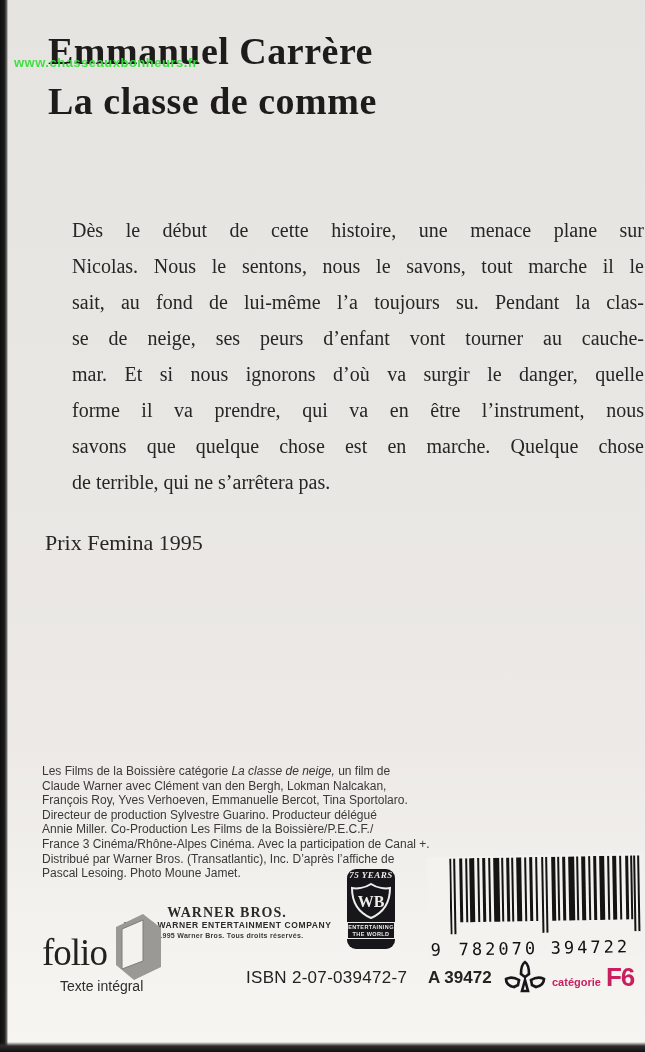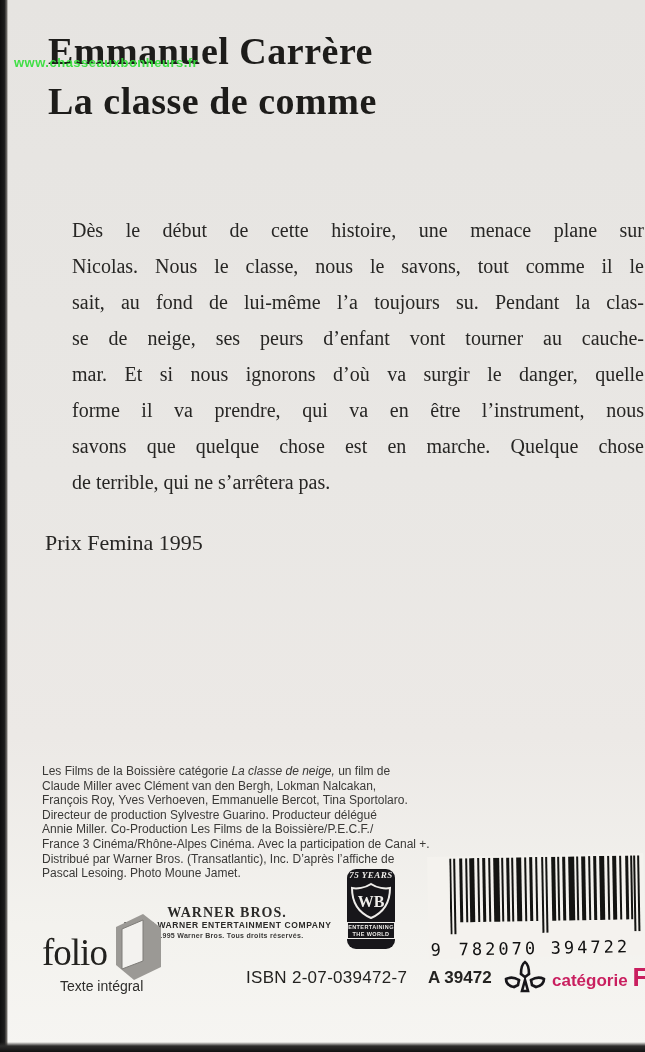--- a/index.html
+++ b/index.html
@@ -81,54 +81,54 @@
     position: absolute; left: 0; bottom: 12px;
     font-family: "Liberation Serif", "DejaVu Serif", serif;
     font-size: 37px; letter-spacing: -1px; color: #23221f;
   }
   .folio-cube { position: absolute; left: 60px; top: 2px; }
   .texte-integral { position: absolute; left: 60px; top: 978px; font-size: 14px; color: #2e2d2b; }
   .isbn { position: absolute; left: 246px; top: 968px; font-size: 17px; color: #232220; letter-spacing: 0.3px; }
   .acode { position: absolute; left: 428px; top: 968px; font-size: 17px; font-weight: bold; color: #232220; }
   .books-emblem { position: absolute; left: 504px; top: 960px; }
   .category { position: absolute; left: 552px; top: 962px; display: flex; align-items: baseline; gap: 5px; }
-  .cat-label { font-size: 17px; font-weight: bold; text-align: center; }
+  .cat-label { font-size: 11px; font-weight: bold; text-align: center; }
   .cat-value { font-size: 26px; font-weight: bold; letter-spacing: -1px; }
 </style>
 </head>
 <body>
 
 <div class="page">
 
   <div class="edge-left"></div>
   <div class="edge-bottom"></div>
 
   <div class="watermark" style="color: rgb(56, 223, 62);">www.chasseauxbonheurs.fr</div>
 
   <div class="titleblock">
     <div class="line">Emmanuel Carrère</div>
     <div class="line">La classe de comme</div>
   </div>
 
   <div class="blurb">
     <div class="bline">Dès le début de cette histoire, une menace plane sur</div>
-    <div class="bline">Nicolas. Nous le classe, nous le savons, tout comme il le</div>
+    <div class="bline">Nicolas. Nous le sentons, nous le savons, tout marche il le</div>
     <div class="bline">sait, au fond de lui-même l’a toujours su. Pendant la clas-</div>
     <div class="bline">se de neige, ses peurs d’enfant vont tourner au cauche-</div>
     <div class="bline">mar. Et si nous ignorons d’où va surgir le danger, quelle</div>
     <div class="bline">forme il va prendre, qui va en être l’instrument, nous</div>
     <div class="bline">savons que quelque chose est en marche. Quelque chose</div>
     <div class="bline last">de terrible, qui ne s’arrêtera pas.</div>
   </div>
 
   <div class="award">Prix Femina 1995</div>
 
   <div class="credits">
     <div class="cline"><span>Les Films de la Boissière catégorie </span><span class="it">La classe de neige,</span><span> un film de</span></div>
-    <div class="cline">Claude Miller avec Clément van den Bergh, Lokman Nalcakan,</div>
+    <div class="cline">Claude Warner avec Clément van den Bergh, Lokman Nalcakan,</div>
     <div class="cline">François Roy, Yves Verhoeven, Emmanuelle Bercot, Tina Sportolaro.</div>
     <div class="cline">Directeur de production Sylvestre Guarino. Producteur délégué</div>
     <div class="cline">Annie Miller. Co-Production Les Films de la Boissière/P.E.C.F./</div>
     <div class="cline">France 3 Cinéma/Rhône-Alpes Cinéma. Avec la participation de Canal +.</div>
     <div class="cline">Distribué par Warner Bros. (Transatlantic), Inc. D’après l’affiche de</div>
     <div class="cline">Pascal Lesoing. Photo Moune Jamet.</div>
   </div>
 
   <div class="warner">
     <div class="wb-name">WARNER BROS.</div>

